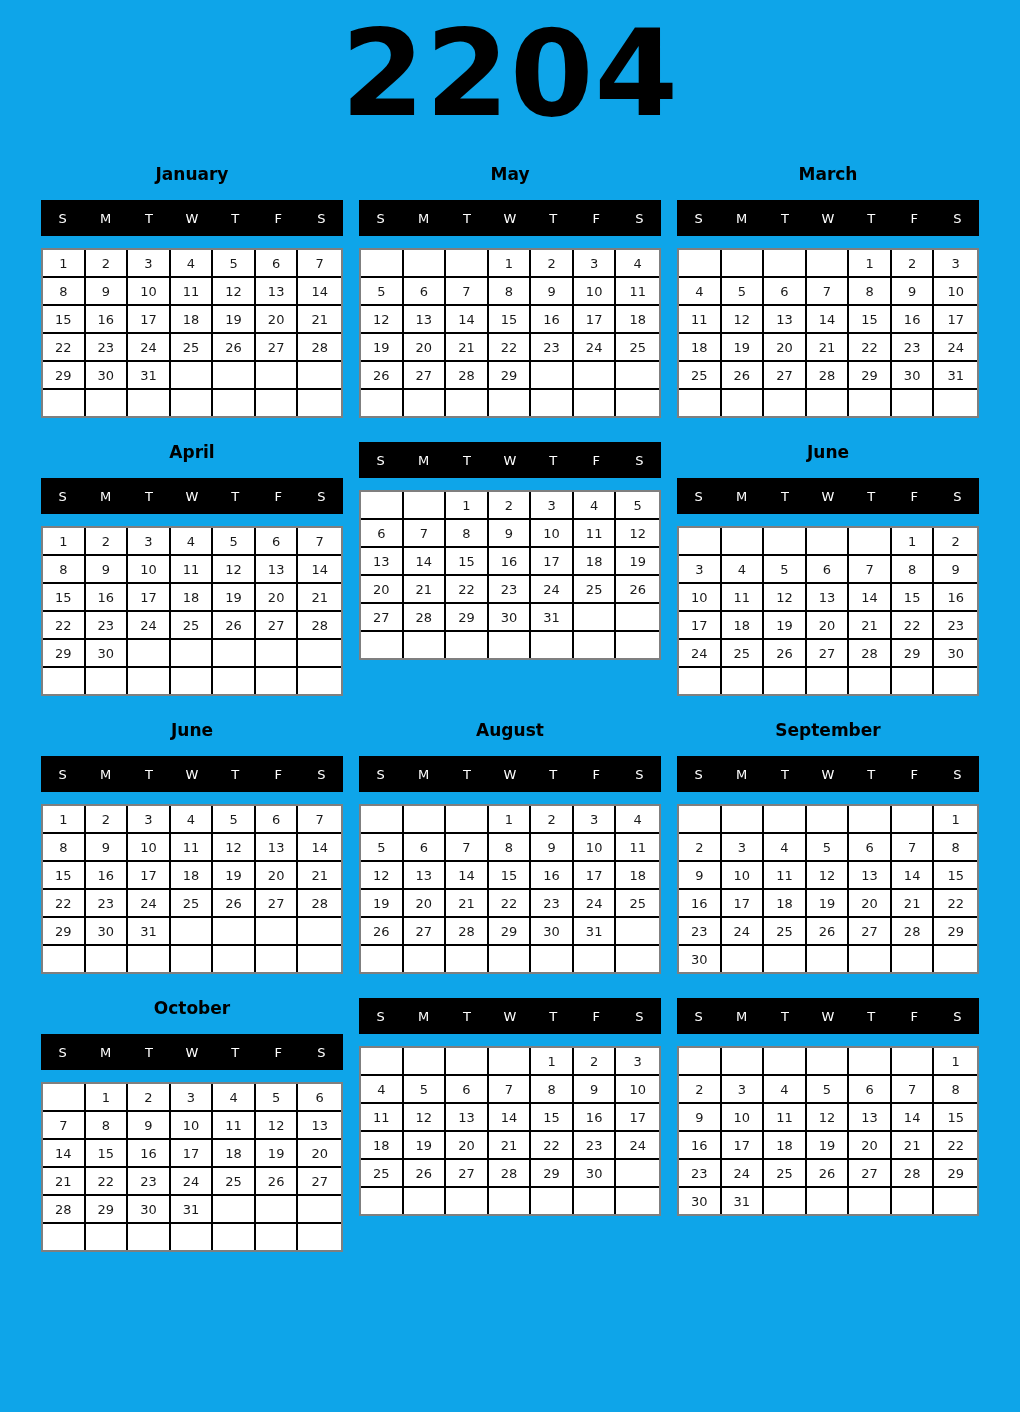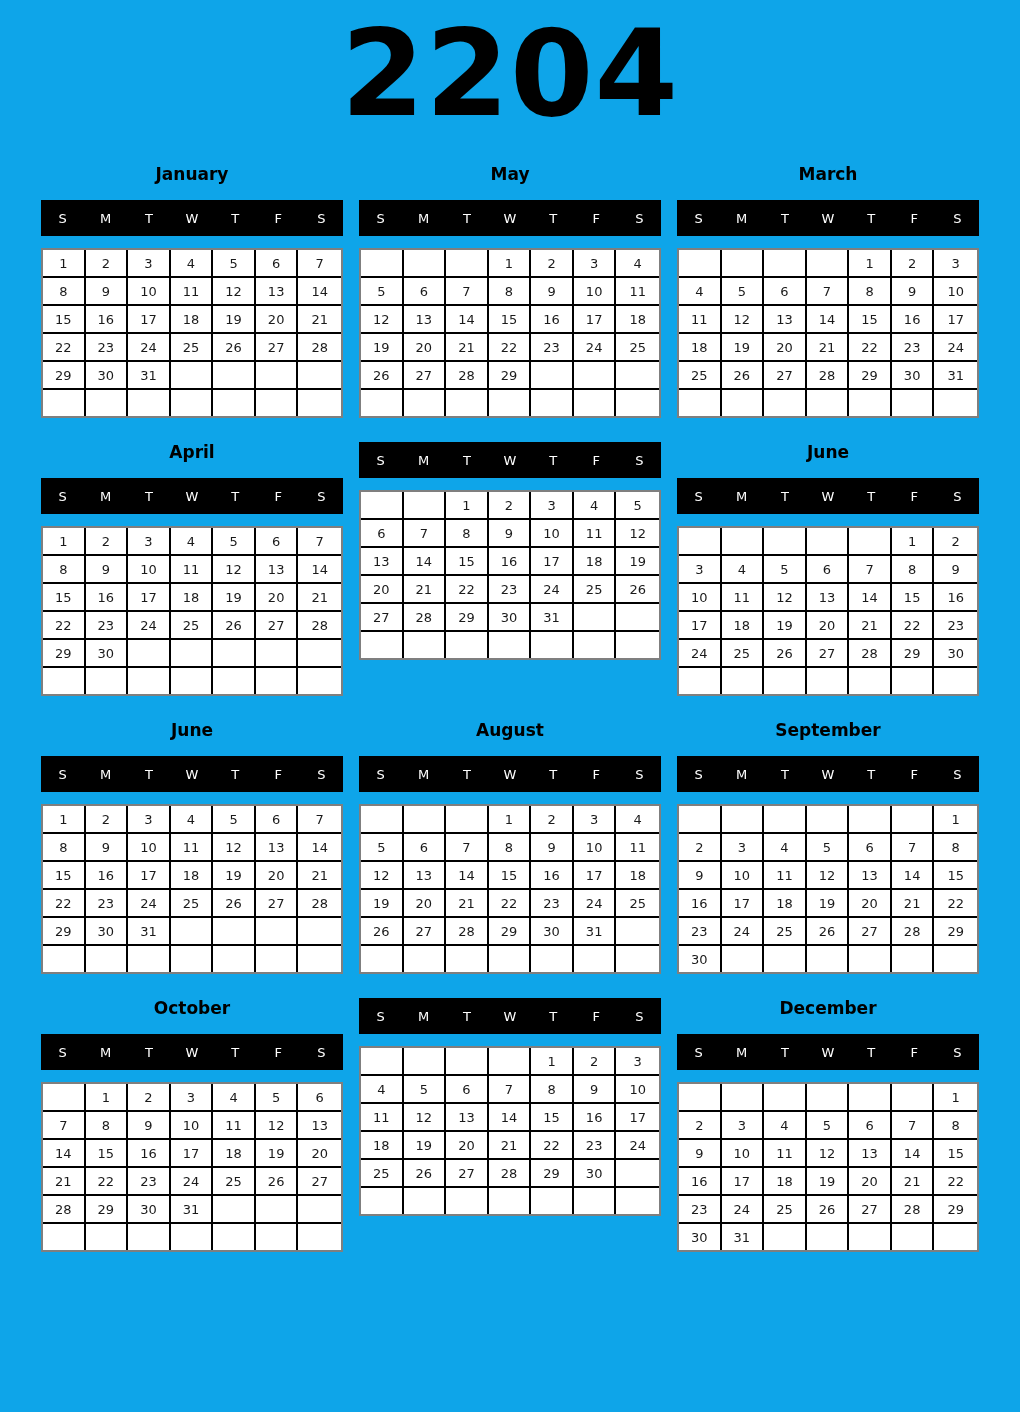--- a/index.html
+++ b/index.html
@@ -690,21 +690,20 @@
           <div class="date-cell"></div>
           <div class="date-cell"></div>
           <div class="date-cell"></div>
           <div class="date-cell"></div>
           <div class="date-cell"></div>
           <div class="date-cell"></div>
           <div class="date-cell"></div>
         </div>
       </section>
       <section class="month">
-        <h2 class="month-title">December</h2>
         <div class="weekday-header">
           <span class="weekday-label">S</span>
           <span class="weekday-label">M</span>
           <span class="weekday-label">T</span>
           <span class="weekday-label">W</span>
           <span class="weekday-label">T</span>
           <span class="weekday-label">F</span>
           <span class="weekday-label">S</span>
         </div>
         <div class="dates-grid">

